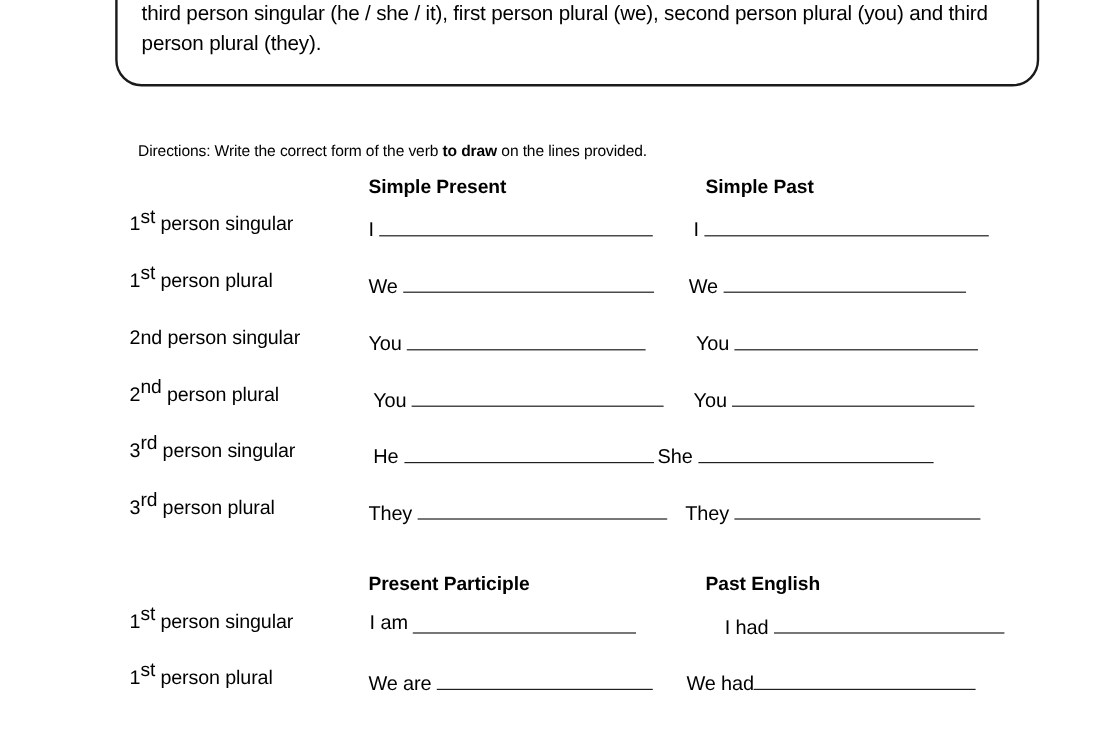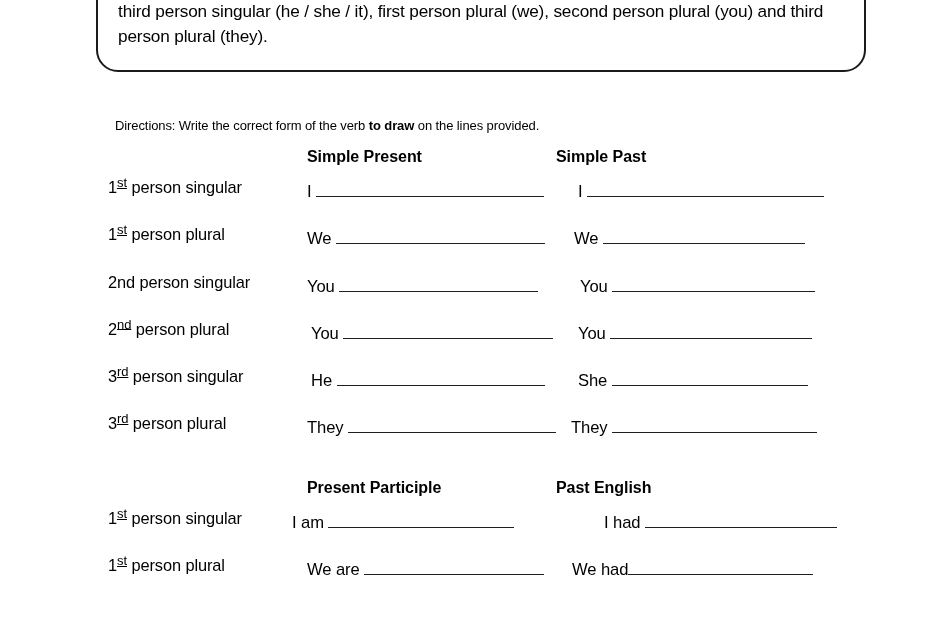--- a/index.html
+++ b/index.html
@@ -63,40 +63,39 @@
   }
   .col-head {
     position: absolute;
     font-size: 16px;
     font-weight: bold;
     letter-spacing: -0.05px;
     white-space: pre;
     top: 0;
   }
   .col-head.c1 { left: 307px; }
-  .col-head.c2 { left: 556px; }
+  .col-head.c2 { left: 588px; }
 
   .row {
     position: relative;
     height: 47.3px;
   }
 
   .person-label {
     position: absolute;
     left: 108px;
     top: 0;
     font-size: 16.4px;
     letter-spacing: -0.1px;
     white-space: pre;
   }
   .person-label sup {
-    font-size: 13px;
+    font-size: 16px;
     vertical-align: super;
     line-height: 0;
-    text-decoration: underline;
   }
 
   .blank-cell {
     position: absolute;
     top: 0;
     font-size: 16.6px;
     letter-spacing: -0.1px;
     white-space: pre;
     display: flex;
     align-items: baseline;
@@ -143,36 +142,36 @@
       <div class="blank-cell" style="left: 580px;"><span class="pronoun">You </span><span class="rule" style="width: 203px;"></span></div>
     </div>
     <div class="row">
       <div class="person-label"><span>2</span><sup>nd</sup><span> person plural</span></div>
       <div class="blank-cell" style="left: 311px;"><span class="pronoun">You </span><span class="rule" style="width: 210px;"></span></div>
       <div class="blank-cell" style="left: 578px;"><span class="pronoun">You </span><span class="rule" style="width: 202px;"></span></div>
     </div>
     <div class="row">
       <div class="person-label"><span>3</span><sup>rd</sup><span> person singular</span></div>
       <div class="blank-cell" style="left: 311px;"><span class="pronoun">He </span><span class="rule" style="width: 208px;"></span></div>
-      <div class="blank-cell" style="left: 578px;"><span class="pronoun">She </span><span class="rule" style="width: 196px;"></span></div>
+      <div class="blank-cell" style="left: 548px;"><span class="pronoun">She </span><span class="rule" style="width: 196px;"></span></div>
     </div>
     <div class="row">
       <div class="person-label"><span>3</span><sup>rd</sup><span> person plural</span></div>
       <div class="blank-cell" style="left: 307px;"><span class="pronoun">They </span><span class="rule" style="width: 208px;"></span></div>
       <div class="blank-cell" style="left: 571px;"><span class="pronoun">They </span><span class="rule" style="width: 205px;"></span></div>
     </div>
   </div>
 <div class="section" id="section-2">
     <div class="header-row">
       <div class="col-head c1">Present Participle</div>
       <div class="col-head c2">Past English</div>
     </div>
     <div class="row">
       <div class="person-label"><span>1</span><sup>st</sup><span> person singular</span></div>
-      <div class="blank-cell" style="left: 292px;"><span class="pronoun">I am </span><span class="rule" style="width: 186px;"></span></div>
+      <div class="blank-cell" style="left: 308px; align-items: center;"><span class="pronoun">I am </span><span class="rule" style="width: 186px;"></span></div>
       <div class="blank-cell" style="left: 604px;"><span class="pronoun">I had </span><span class="rule" style="width: 192px;"></span></div>
     </div>
     <div class="row">
       <div class="person-label"><span>1</span><sup>st</sup><span> person plural</span></div>
       <div class="blank-cell" style="left: 307px;"><span class="pronoun">We are </span><span class="rule" style="width: 180px;"></span></div>
       <div class="blank-cell" style="left: 572px;"><span class="pronoun">We had</span><span class="rule" style="width: 185px;"></span></div>
     </div>
   </div>
 
 </body></html>

